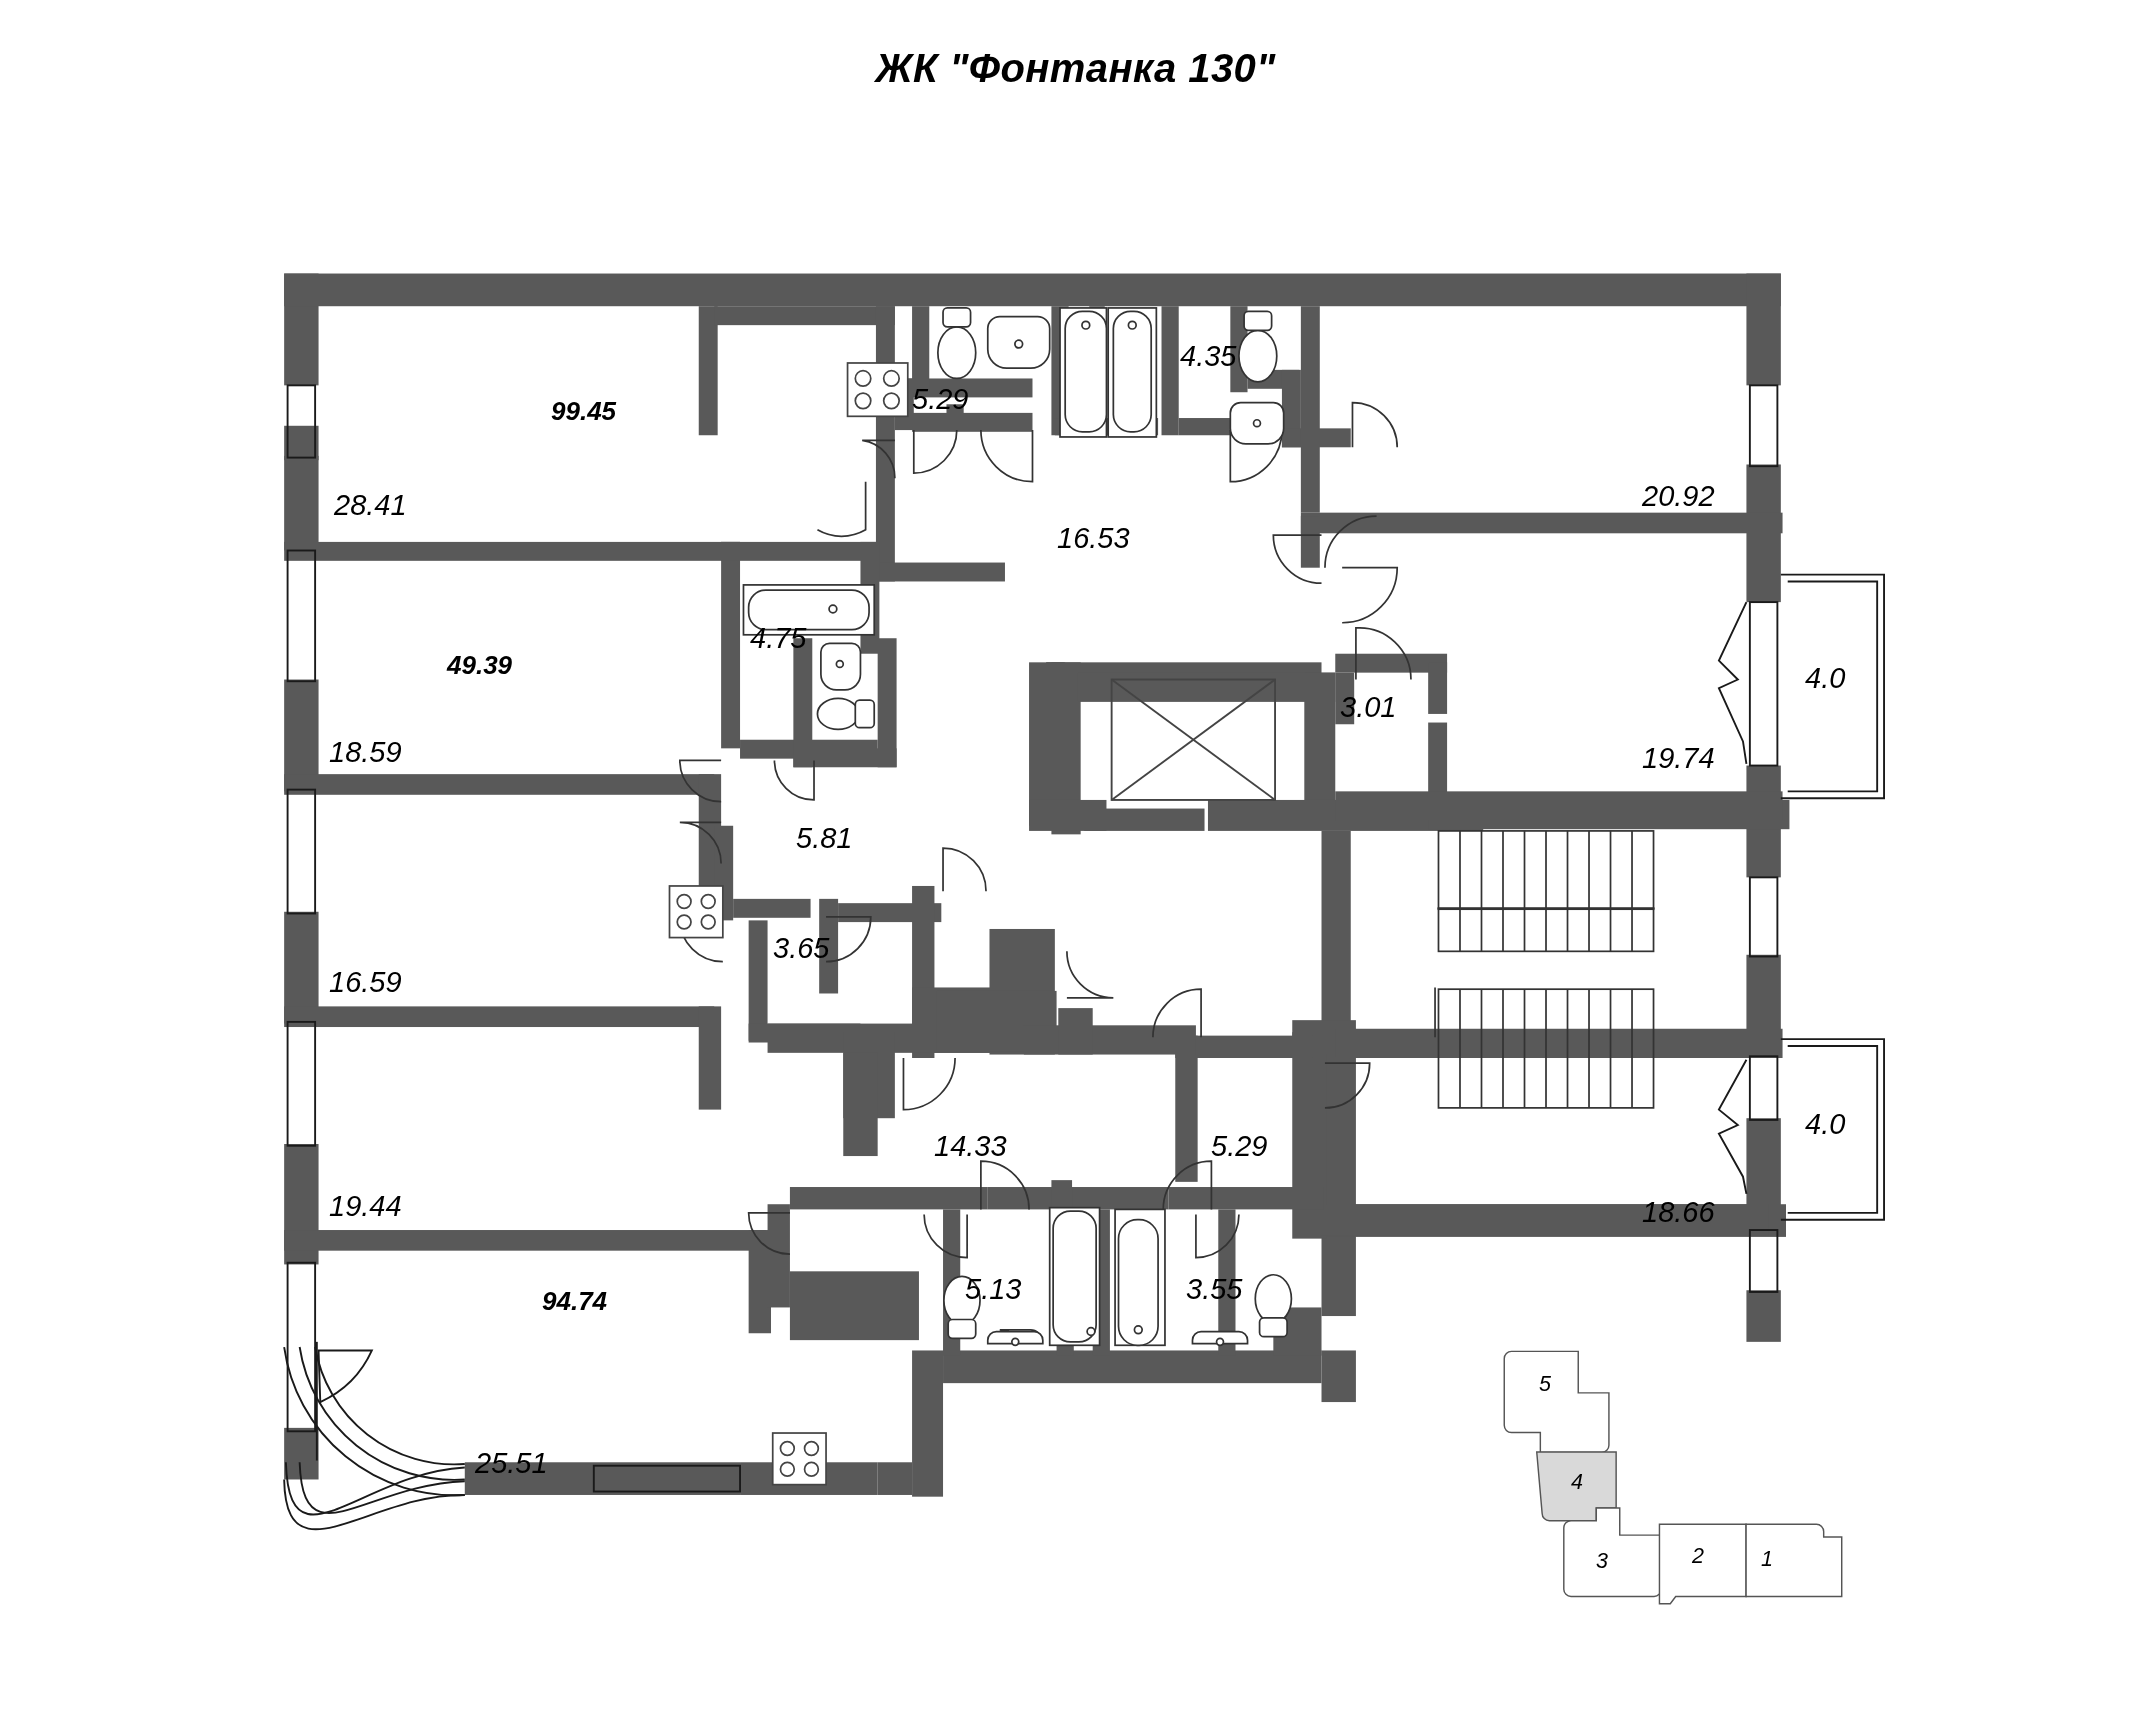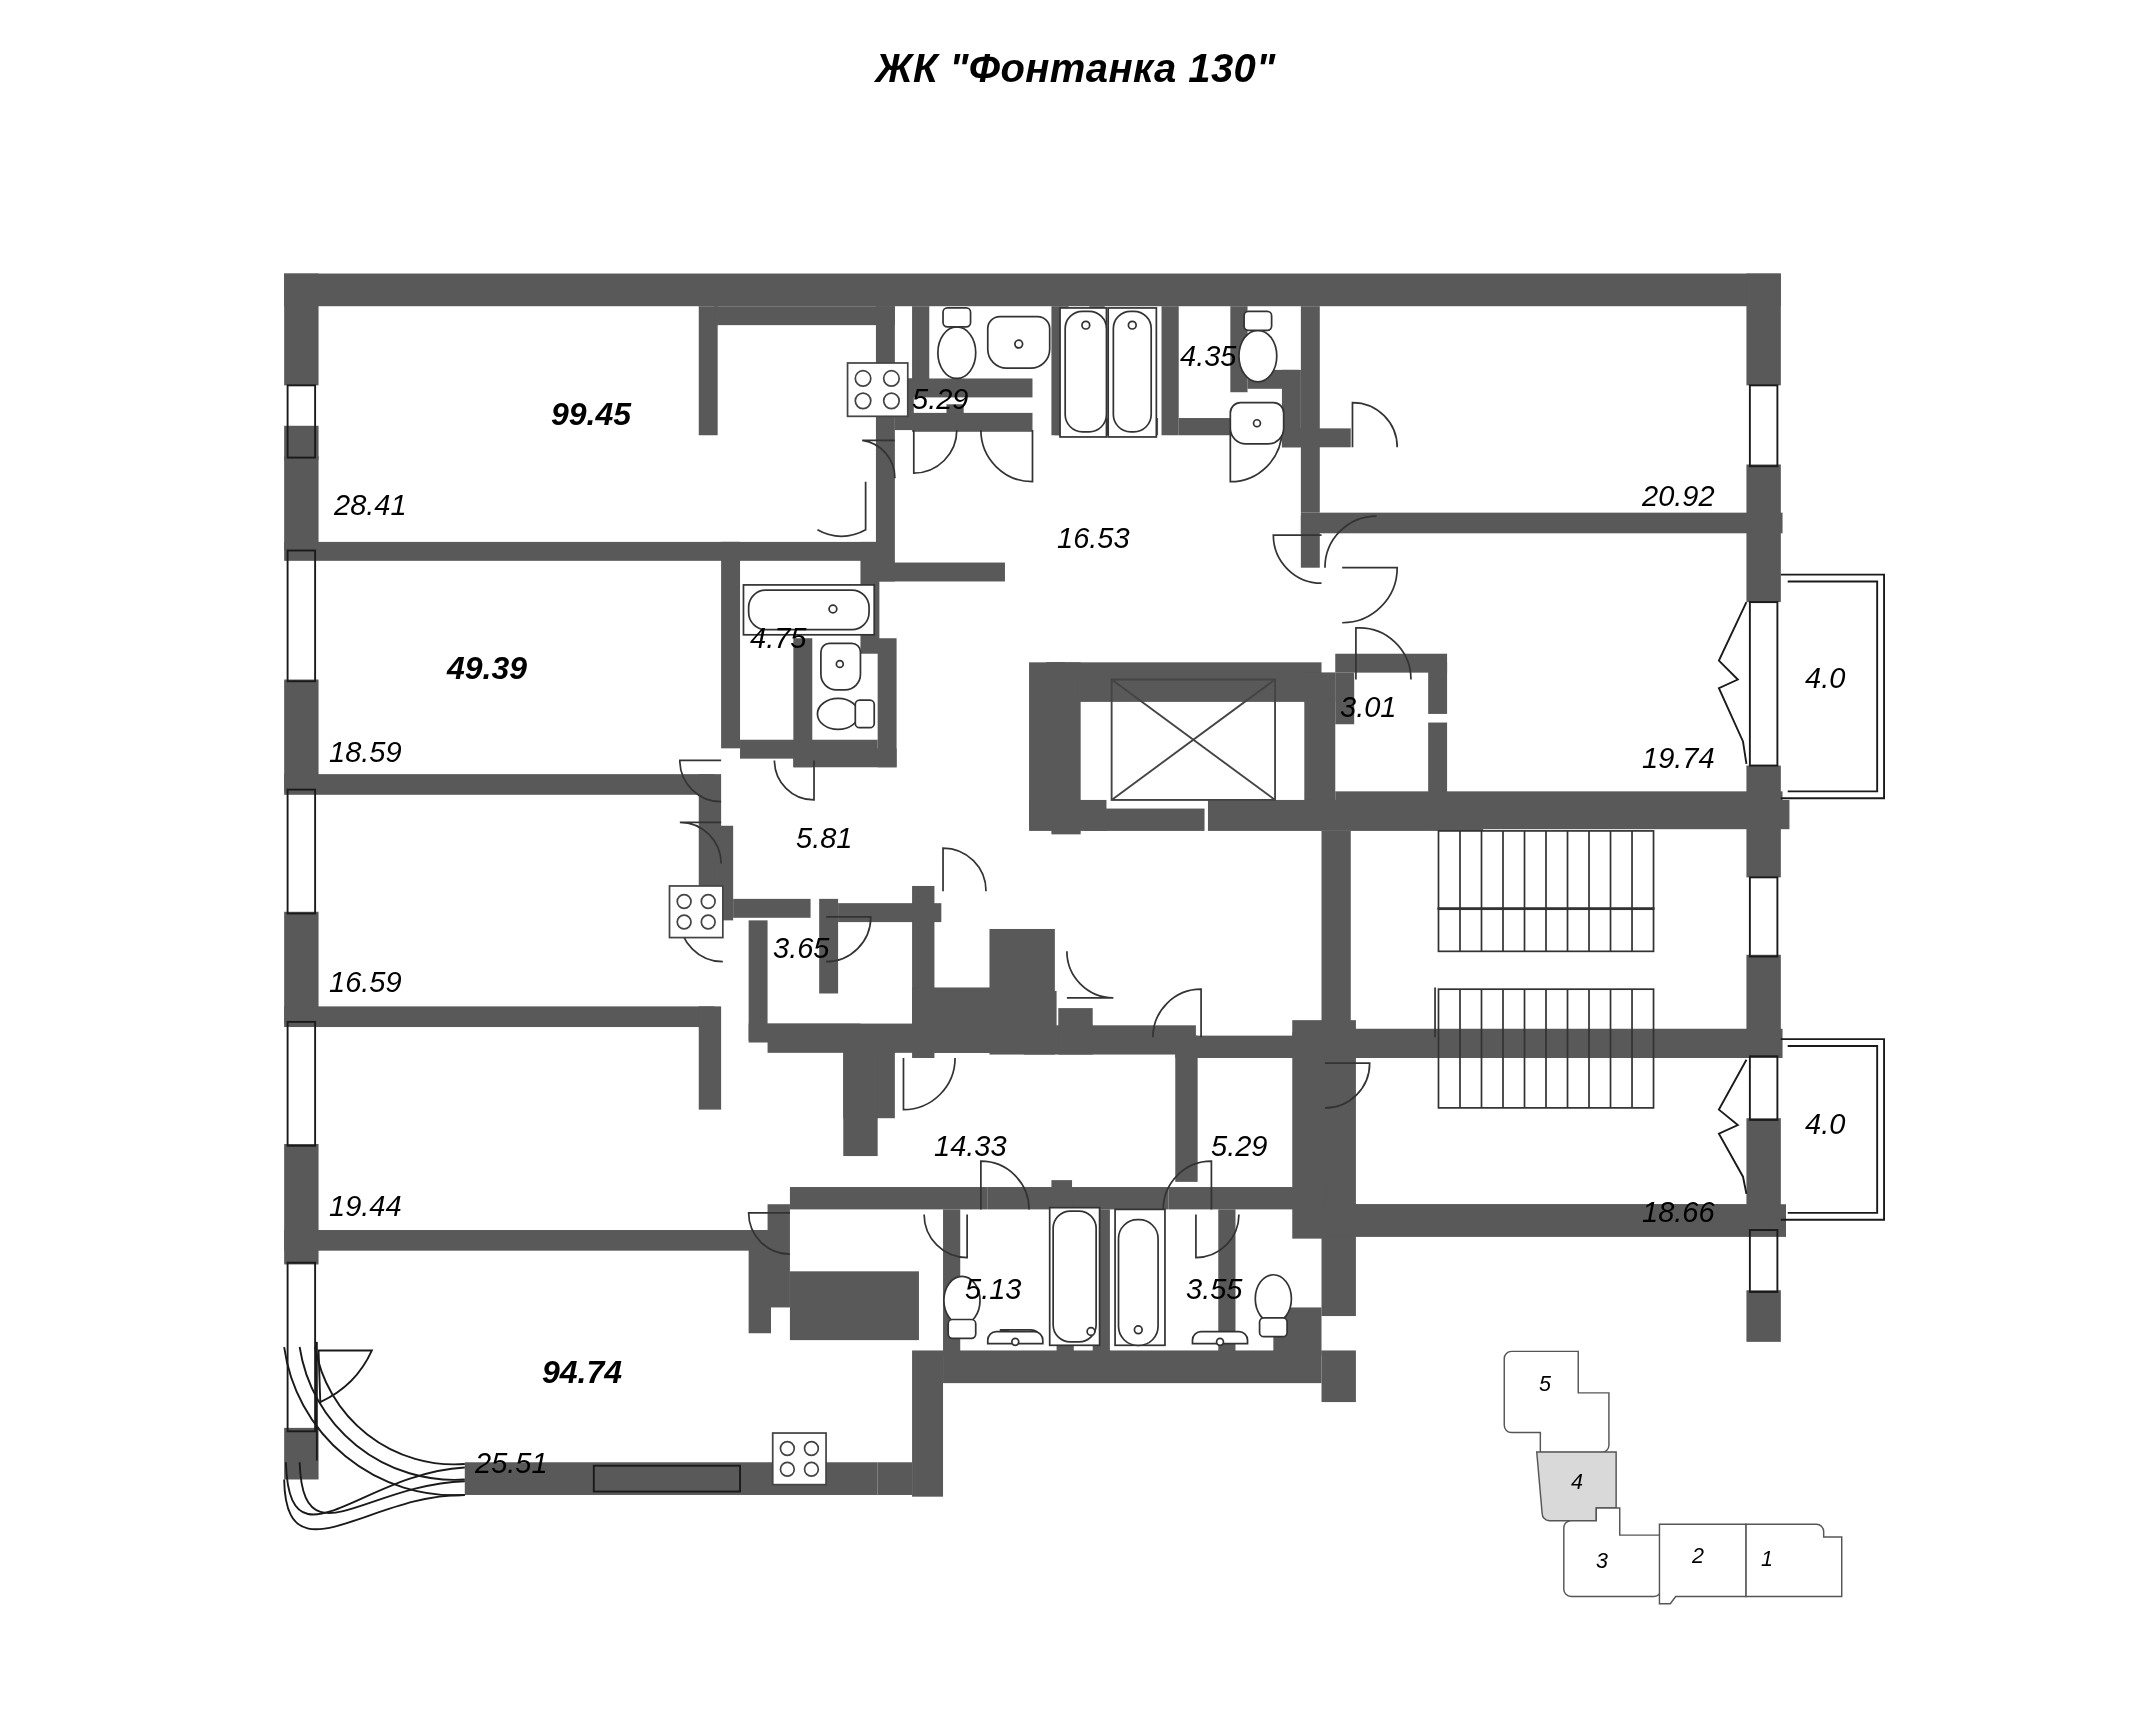--- a/index.html
+++ b/index.html
@@ -6,21 +6,21 @@
   body{width:2151px;height:1710px;font-family:"Liberation Sans",sans-serif;color:#000;overflow:hidden;}
   #stage{position:relative;width:2151px;height:1710px;background:#fff;}
 
   .title-block{position:absolute;left:0;top:43px;width:2151px;text-align:center;}
   .t1{font-size:40px;font-style:italic;font-weight:bold;letter-spacing:0.4px;line-height:1.25;}
   .t2{font-size:33px;font-style:italic;font-weight:bold;line-height:1.3;margin-top:6.9px;}
 
   svg.plan{position:absolute;left:0;top:0;width:2151px;height:1710px;}
 
   .lbl{position:absolute;font-style:italic;white-space:nowrap;}
-  .lbl-big{font-size:32px;font-weight:bold;}
+  .lbl-big{font-size:26px;font-weight:bold;}
   .lbl-med{font-size:29px;}
   .key-num{font-size:21.5px;font-style:italic;}
 </style>
 </head>
 <body>
 
 <div id="stage">
 
   <div class="title-block">
     <div class="t1">ЖК "Фонтанка 130"</div>
@@ -366,21 +366,21 @@
         <circle cx="915" cy="1684" r="8"></circle>
           <circle cx="943" cy="1684" r="8"></circle>
         <circle cx="915" cy="1708" r="8"></circle>
           <circle cx="943" cy="1708" r="8"></circle>
       </g>
     </g>
   </svg>
 
   <div class="lbl lbl-big" style="left:551px;top:396px;">99.45</div>
   <div class="lbl lbl-big" style="left:447px;top:650px;text-align:center;">49.39</div>
-  <div class="lbl lbl-big" style="left:542px;top:1354px;font-style:italic;">94.74</div>
+  <div class="lbl lbl-big" style="left:542px;top:1286px;font-style:italic;">94.74</div>
 
   <div class="lbl lbl-med" style="left:334px;top:489px;">28.41</div>
   <div class="lbl lbl-med" style="left:329px;top:736px;">18.59</div>
   <div class="lbl lbl-med" style="left:329px;top:966px;">16.59</div>
   <div class="lbl lbl-med" style="left:329px;top:1190px;">19.44</div>
   <div class="lbl lbl-med" style="left:475px;top:1447px;">25.51</div>
 
   <div class="lbl lbl-med" style="left:912px;top:383px;">5.29</div>
   <div class="lbl lbl-med" style="left:1180px;top:340px;">4.35</div>
   <div class="lbl lbl-med" style="left:1057px;top:522px;">16.53</div>

